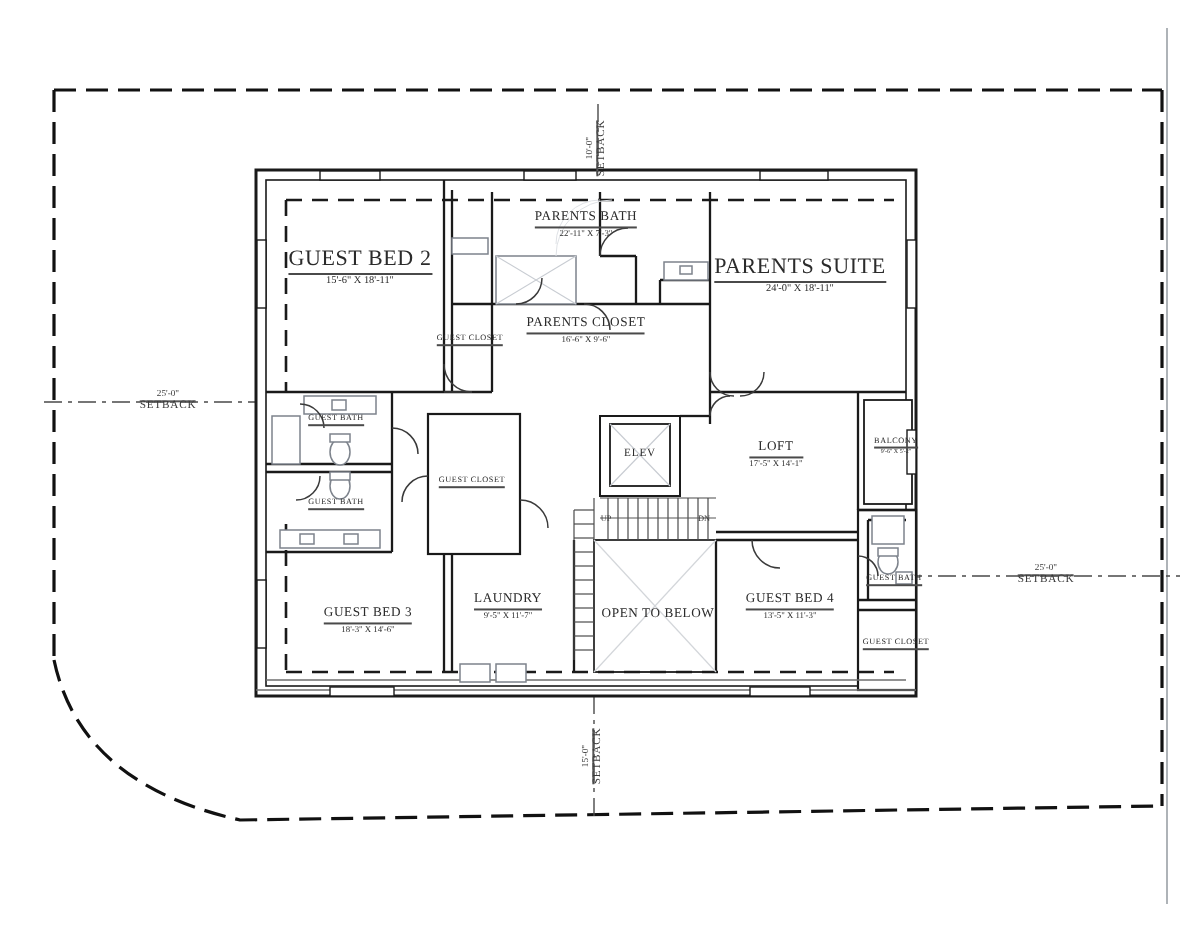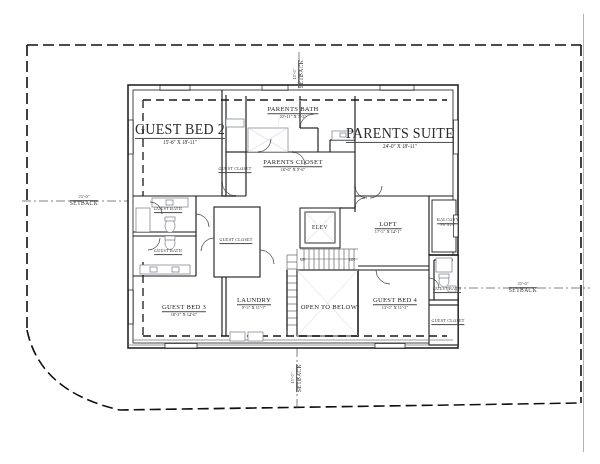--- a/index.html
+++ b/index.html
@@ -43,21 +43,21 @@
     border-bottom: 0.6px solid #4a4a4a;
     padding-bottom: 0.5px;
   }
   .room-label .rl-dim {
     display: block;
     margin-top: 0.5px;
   }
   .room-label.two-line .rl-name {
     border-bottom: none;
   }
-  .lbl-main .rl-name { font-size: 14px; }
+  .lbl-main .rl-name { font-size: 11px; }
   .lbl-main .rl-dim  { font-size: 5.2px; }
   .lbl-mid .rl-name  { font-size: 6.6px; }
   .lbl-mid .rl-dim   { font-size: 4.4px; }
   .lbl-tiny .rl-name { font-size: 4.1px; }
   .lbl-tiny .rl-dim  { font-size: 3.0px; }
   .setback-label {
     position: absolute;
     text-align: center;
     color: #3a3a3a;
     white-space: nowrap;

